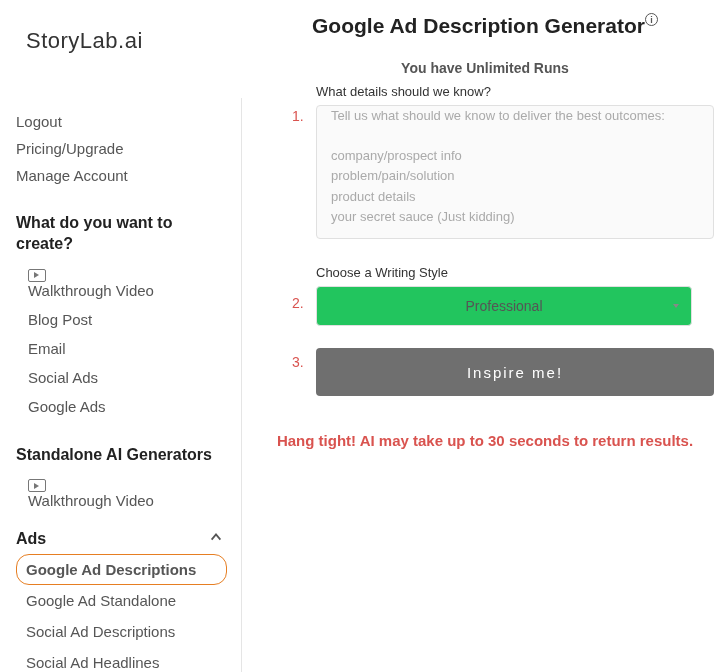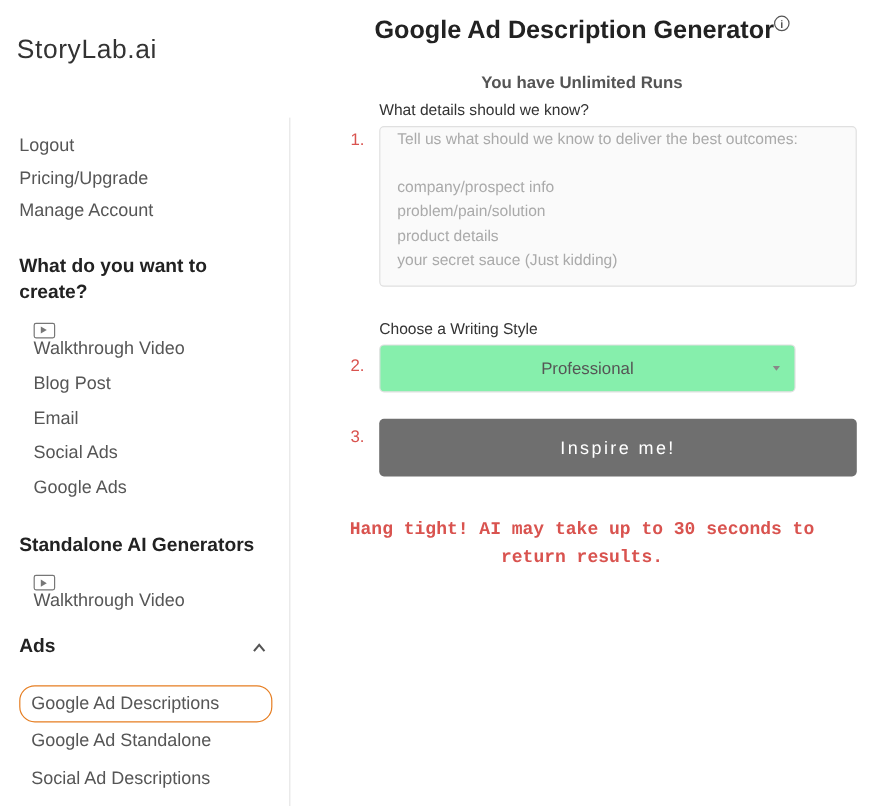--- a/index.html
+++ b/index.html
@@ -7,21 +7,21 @@
     font-family: -apple-system, BlinkMacSystemFont, "Segoe UI", Arial, sans-serif;
     background: #fff;
     color: #333;
     width: 727px;
     height: 672px;
     overflow: hidden;
   }
   .logo {
     position: absolute;
     top: 28px;
-    left: 14px;
+    left: 26px;
     font-size: 22px;
     letter-spacing: 0.5px;
     color: #333;
     font-weight: 400;
     font-family: "Segoe UI", Arial, sans-serif;
   }
   .sidebar {
     position: absolute;
     top: 98px;
     left: 2px;
@@ -71,43 +71,43 @@
     left: 5px;
     top: 2.5px;
     border-left: 5px solid #777;
     border-top: 3px solid transparent;
     border-bottom: 3px solid transparent;
   }
   .nav-item.indent { padding-left: 12px; }
   .section-head.collapsible {
     display: flex;
     justify-content: space-between;
-    align-items: center;
     margin-top: 14px;
-    margin-bottom: 21px;
+    margin-bottom: 4px;
     cursor: pointer;
     padding-right: 18px;
   }
   .section-head.collapsible .chev {
     width: 14px;
     height: 14px;
     flex-shrink: 0;
   }
   .chev svg { width: 14px; height: 14px; stroke:#555; fill:none; stroke-width:2; }
   .sub-item {
     font-size: 15px;
     color: #565656;
     padding: 7px 8px 7px 10px;
     cursor: pointer;
     margin-right: 14px;
   }
   .sub-item.selected {
     border: 1.5px solid #e67e22;
     border-radius: 13px;
     padding: 6px 20px 6px 9px;
+    font-weight: bold;
   }
   
   .main {
     position: absolute;
     left: 250px;
     top: 14px;
     width: 470px;
   }
   .page-title {
     text-align: center;
@@ -161,25 +161,25 @@
     border-radius: 4px;
     background: #fafafa;
     padding: 0 14px;
     font-size: 13px;
     font-family: inherit;
     color: #333;
     resize: none;
   }
   textarea.details::placeholder { color: #aaa; line-height:1.55; }
   .select {
-    width: 347px;
+    width: 376px;
     height: 40px;
     border: 1px solid #e0e0e0;
     border-radius: 4px;
-    background: #86efac;
+    background: #22c55e;
     display:flex;
     align-items:center;
     justify-content:center;
     font-size:14px;
     color:#555;
     position:relative;
     cursor:pointer;
   }
   .select::after{
     content:"";
@@ -201,21 +201,20 @@
     cursor:pointer;
   }
   .wait {
     text-align:center;
     color:#d9534f;
     font-weight:700;
     font-size:15px;
     margin-top: 34px;
     line-height:1.5;
     padding: 0 20px;
-    font-family: Liberation Mono, monospace;
   }
 </style>
 </head>
 <body>
 
 <div class="logo">StoryLab.ai</div>
 
 <div class="sidebar">
   <div class="acct-links">
     <div>Logout</div>

